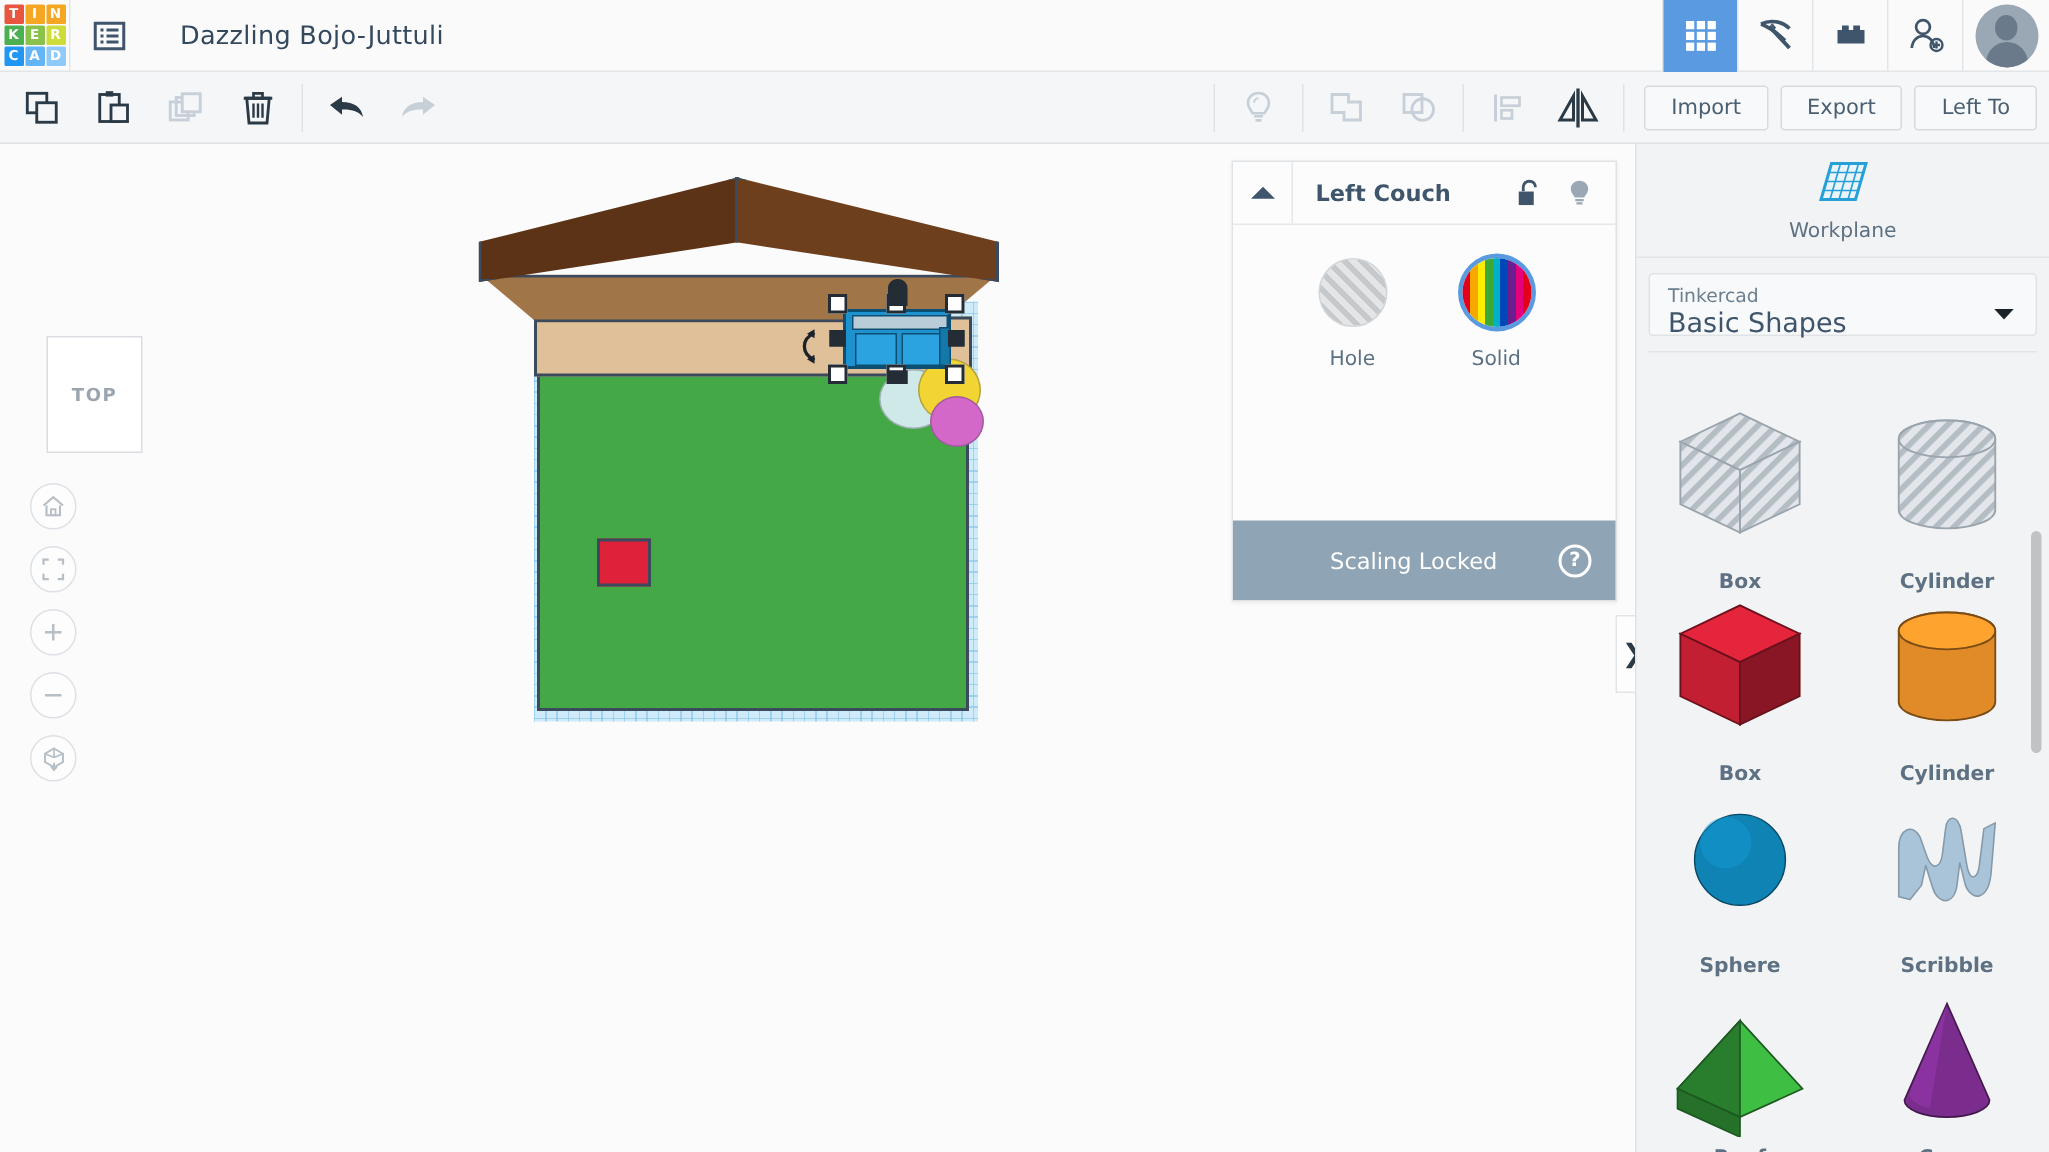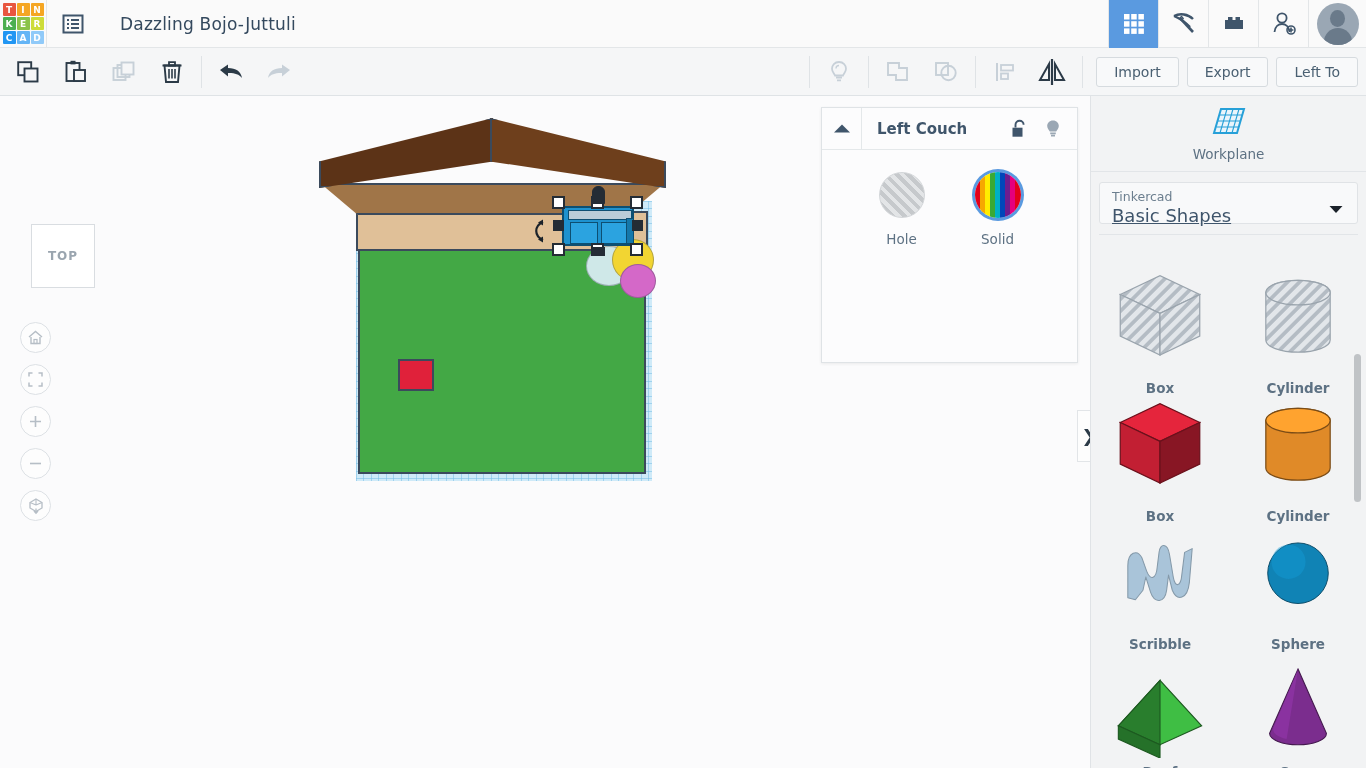--- a/index.html
+++ b/index.html
@@ -72,21 +72,21 @@
     font-size: 14px; color: #4a6072; cursor: pointer;
     display: flex; align-items: center; font-family: inherit;
   }
 
   
   .canvas {
     position: absolute; left: 0; top: 96px; width: 1366px; height: 672px;
     background: #fbfbfc; overflow: hidden;
   }
   .viewcube {
-    position: absolute; left: 31px; top: 128px; width: 64px; height: 64px;
+    position: absolute; left: 31px; top: 128px; width: 64px; height: 78px;
     border: 1px solid #d9dde1; background: #fff;
     display: flex; align-items: center; justify-content: center;
     font-size: 12px; font-weight: bold; color: #9aa5af; letter-spacing: 1px;
     cursor: pointer;
   }
   .navbtn {
     position: absolute; left: 20px; width: 31px; height: 31px; border-radius: 50%;
     border: 1px solid #dde1e5; background: #fdfdfd;
     display: flex; align-items: center; justify-content: center;
     color: #b6bec6; cursor: pointer;
@@ -140,21 +140,21 @@
   .couch-cush2 { position: absolute; left: 37px; top: 14px; width: 28px; height: 22px; background: #2ba3e0; border: 1px solid #0d4f72; }
   .couch-arm { position: absolute; right: -2px; top: 10px; width: 8px; height: 26px; background: #1578ab; border: 1px solid #0d4f72; }
   .sel-box { position: absolute; left: 258px; top: 96px; width: 80px; height: 48px; }
   .h-w { position: absolute; width: 13px; height: 13px; background: #fff; border: 2px solid #242c35; }
   .h-b { position: absolute; width: 11px; height: 11px; background: #242c35; border: 1px solid #242c35; }
   .balloon { position: absolute; border-radius: 50%; border: 1px solid rgba(60,70,80,.35); }
   .rotate-arrow { position: absolute; left: 228px; top: 112px; width: 22px; height: 26px; }
 
   
   .inspector {
-    position: absolute; left: 821px; top: 107px; width: 257px; height: 256px;
+    position: absolute; left: 821px; top: 107px; width: 257px; height: 294px;
     background: #fcfcfd; border: 1px solid #dfe3e6;
     box-shadow: 0 1px 3px rgba(0,0,0,.07);
   }
   .insp-head { height: 42px; display: flex; align-items: center; border-bottom: 1px solid #e4e8ea; }
   .insp-collapse {
     width: 40px; height: 41px; display: flex; align-items: center; justify-content: center;
     border-right: 1px solid #e4e8ea; cursor: pointer; color: #3f556b;
   }
   .insp-title { margin-left: 15px; font-size: 15px; font-weight: bold; color: #3f556b; }
   .insp-icons { margin-left: auto; display: flex; align-items: center; gap: 16px; margin-right: 15px; }
@@ -189,21 +189,21 @@
   }
   .rp-tools { height: 76px; display: flex; border-bottom: 1px solid #e2e5e8; }
   .rp-tool { flex: 1; display: flex; flex-direction: column; align-items: center; justify-content: center; gap: 7px; cursor: pointer; }
   .rp-tool-label { font-size: 13.5px; color: #5d7183; }
   .rp-selectwrap { padding: 10px 8px 8px 8px; }
   .rp-select {
     height: 42px; border: 1px solid #e0e3e6; background: #f8f9fa; border-radius: 3px;
     padding: 6px 12px; position: relative; cursor: pointer;
   }
   .rp-select-sub { font-size: 12.5px; color: #6c7f8f; }
-  .rp-select-main { font-size: 18px; color: #3f556b; margin-top: 1px; text-decoration: underline; }
+  .rp-select-main { font-size: 18px; color: #3f556b; margin-top: 1px; }
   .rp-caret { position: absolute; right: 14px; top: 22px; }
   .rp-divider { height: 1px; background: #e2e5e8; margin: 2px 8px 0 8px; }
   .shapegrid {
     position: absolute; left: 0; top: 172px; width: 276px; height: 596px;
     overflow: hidden;
   }
   .shaperow { display: flex; font-weight: bold; }
   .shapecell { width: 120px; margin: 0 9px; display: flex; flex-direction: column; align-items: center; cursor: pointer; }
   .shapecell-label { font-size: 13.5px; color: #5d7183; margin-top: 6px; }
   .shape-thumb { width: 100px; height: 106px; position: relative; }
@@ -490,20 +490,24 @@
     <div class="insp-body">
       <div class="swatch-wrap">
         <div class="swatch hole"></div>
         <div class="swatch-label">Hole</div>
       </div>
       <div class="swatch-wrap">
         <div class="swatch solid"></div>
         <div class="swatch-label">Solid</div>
       </div>
     </div>
+    <div class="scaling-bar">
+      <div class="scaling-text">Scaling Locked</div>
+      <div class="scaling-help">?</div>
+    </div>
   </div>
 
   <div class="panel-handle">❯</div>
 
   <div class="rightpanel">
     <div class="rp-tools">
       <div class="rp-tool">
         <span>
           <svg width="36" height="34" viewBox="0 0 36 34">
             <path d="M10 4 H33 L26 28 H3 Z" fill="#eaf5fb" stroke="#27a0d8" stroke-width="2"></path>
@@ -580,33 +584,33 @@
                 <ellipse cx="50" cy="26" rx="34" ry="13" fill="#ffa32f" stroke="#7b4c16" stroke-width="1.3"></ellipse>
               </svg>
             </div>
             <div class="shapecell-label">Cylinder</div>
           </div>
         </div>
         <div class="shaperow">
           <div class="shapecell">
             <div class="shape-thumb">
               <svg width="100" height="106" viewBox="0 0 100 112" xmlns="http://www.w3.org/2000/svg">
-                <path d="M16 78 L16 44 C16 30 26 26 31 36 L36 50 C40 60 46 58 47 46 L49 30 C50 20 58 20 60 32 L64 56 C66 68 72 66 73 54 L76 30 L84 26 L81 62 C79 80 68 82 63 70 L59 54 L57 70 C55 84 44 84 40 72 L35 56 L32 70 L24 80 Z" fill="#a9c4d9" stroke="#8499a9" stroke-width="1.1" stroke-linejoin="round"></path>
-              </svg>
-            </div>
-            <div class="shapecell-label">Scribble</div>
-          </div>
-          <div class="shapecell">
-            <div class="shape-thumb">
-              <svg width="100" height="106" viewBox="0 0 100 112" xmlns="http://www.w3.org/2000/svg">
                 <circle cx="50" cy="52" r="32" fill="#1083b5" stroke="#094864" stroke-width="1"></circle>
                 <circle cx="40" cy="40" r="18" fill="#139bd6" opacity=".45"></circle>
               </svg>
             </div>
             <div class="shapecell-label">Sphere</div>
+          </div>
+          <div class="shapecell">
+            <div class="shape-thumb">
+              <svg width="100" height="106" viewBox="0 0 100 112" xmlns="http://www.w3.org/2000/svg">
+                <path d="M16 78 L16 44 C16 30 26 26 31 36 L36 50 C40 60 46 58 47 46 L49 30 C50 20 58 20 60 32 L64 56 C66 68 72 66 73 54 L76 30 L84 26 L81 62 C79 80 68 82 63 70 L59 54 L57 70 C55 84 44 84 40 72 L35 56 L32 70 L24 80 Z" fill="#a9c4d9" stroke="#8499a9" stroke-width="1.1" stroke-linejoin="round"></path>
+              </svg>
+            </div>
+            <div class="shapecell-label">Scribble</div>
           </div>
         </div>
         <div class="shaperow">
           <div class="shapecell">
             <div class="shape-thumb">
               <svg width="100" height="106" viewBox="0 0 100 112" xmlns="http://www.w3.org/2000/svg">
                 <path d="M6 78 L50 30 L94 78 L50 98 Z" fill="#3fbe44" stroke="#1d5920" stroke-width="1.2"></path>
                 <path d="M6 78 L50 30 L50 98 Z" fill="#297e2d" stroke="#1d5920" stroke-width="1.2"></path>
                 <path d="M6 78 L6 92 L50 112 L50 98 Z" fill="#257129" stroke="#1d5920" stroke-width="1.2"></path>
               </svg>

